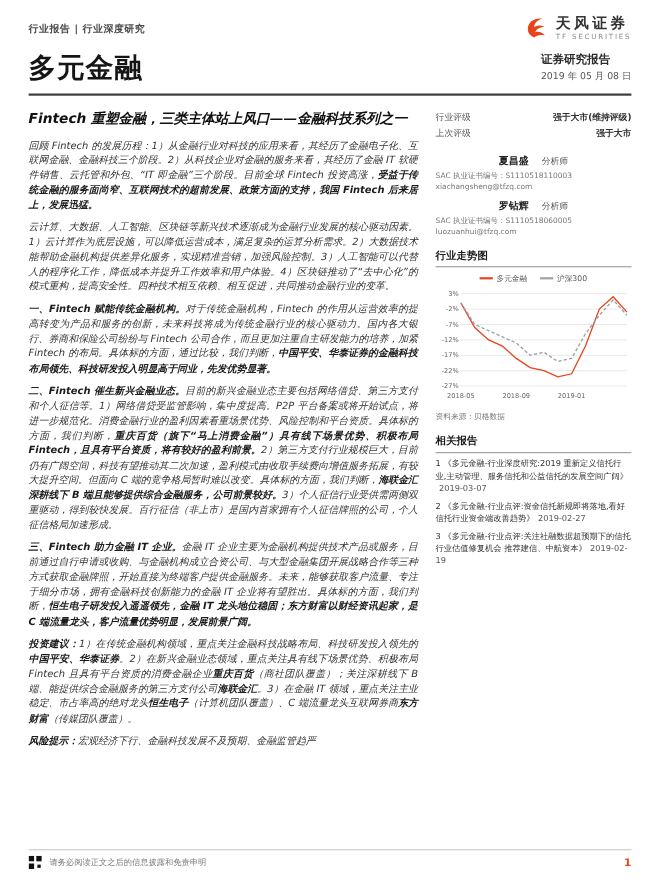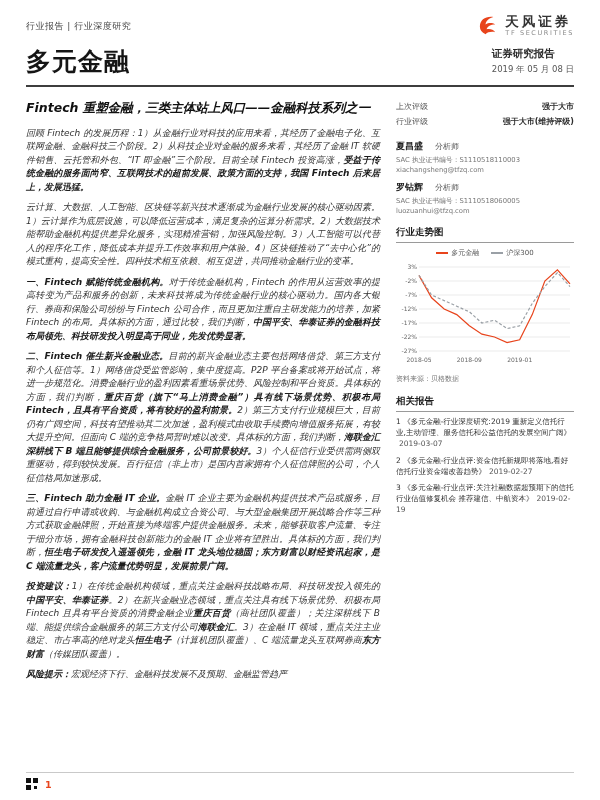--- a/index.html
+++ b/index.html
@@ -3,21 +3,21 @@
 <meta charset="utf-8">
 <style>
   * { margin:0; padding:0; box-sizing:border-box; }
   html,body { background:#e9e9e9; }
   body { font-family:"DejaVu Sans","Liberation Sans",sans-serif; }
   .page { width:600px; height:800px; background:#fff; margin:0 auto; position:relative;
           padding:14px 26px 0 26px; overflow:hidden; color:#222; }
 
   
   .topbar { display:flex; justify-content:space-between; align-items:flex-start; }
-  .tag { font-size:9px; font-weight:normal; color:#4a4a4a; padding-top:6px; letter-spacing:.5px; }
+  .tag { font-size:9px; font-weight:bold; color:#4a4a4a; padding-top:6px; letter-spacing:.5px; }
   .brand { display:flex; align-items:center; gap:5px; }
   .brand-txt { line-height:1.1; }
   .brand-cn { font-size:13.5px; font-weight:bold; color:#333; letter-spacing:3px; }
   .brand-en { font-size:6.5px; color:#8a8a8a; letter-spacing:1.6px; margin-top:1px; }
 
   
   .titleblock { display:flex; justify-content:space-between; align-items:flex-end;
                 border-bottom:2.5px solid #3d3d3d; padding-bottom:7px; margin-top:8px; }
   h1 { font-size:25px; font-weight:bold; color:#151515; letter-spacing:1px; }
   .meta { text-align:left; padding-bottom:2px; }
@@ -32,21 +32,21 @@
   .para .b { font-weight:bold; color:#1c1c1c; }
 
   
   .sidebar { width:178px; flex:none; }
   .sb-section { margin-bottom:11px; }
   .sb-h { font-size:9.5px; font-weight:bold; color:#1c1c1c; border-bottom:1px solid #9a9a9a;
           padding-bottom:3px; margin-bottom:5px; }
   .rating-row { display:flex; justify-content:space-between; font-size:8px; color:#555; padding:2px 0; }
   .rating-row .v { font-weight:bold; color:#2e2e2e; }
   .author { margin-bottom:7px; }
-  .a-top { display:flex; gap:12px; align-items:baseline; }
+  .a-top { display:flex; gap:12px; align-items:baseline;justify-content:center; }
   .a-name { font-size:9px; font-weight:bold; color:#222; }
   .a-role { font-size:8px; color:#555; }
   .a-line { font-size:6.8px; color:#777; margin-top:1.5px; word-break:break-all; }
   .legend { display:flex; gap:12px; justify-content:center; font-size:7px; color:#555; margin:2px 0 1px 0; }
   .legend .sw { display:inline-block; width:12px; height:2px; margin-right:3px; vertical-align:middle; }
   .source { font-size:7px; color:#777; margin-top:3px; }
   .report-item { font-size:7.5px; color:#333; line-height:1.45; margin-bottom:6px; cursor:pointer; }
   .r-date { color:#555; margin-left:3px; }
 
   
@@ -93,26 +93,26 @@
           <p class="para"><span class="b">三、Fintech 助力金融 IT 企业。</span><span>金融 IT 企业主要为金融机构提供技术产品或服务，目前通过自行申请或收购、与金融机构成立合资公司、与大型金融集团开展战略合作等三种方式获取金融牌照，开始直接为终端客户提供金融服务。未来，能够获取客户流量、专注于细分市场，拥有金融科技创新能力的金融 IT 企业将有望胜出。具体标的方面，我们判断，</span><span class="b">恒生电子研发投入遥遥领先，金融 IT 龙头地位稳固；东方财富以财经资讯起家，是 C 端流量龙头，客户流量优势明显，发展前景广阔。</span></p>
           <p class="para"><span class="b">投资建议：</span><span>1）在传统金融机构领域，重点关注金融科技战略布局、科技研发投入领先的</span><span class="b">中国平安、华泰证券</span><span>。2）在新兴金融业态领域，重点关注具有线下场景优势、积极布局 Fintech 且具有平台资质的消费金融企业</span><span class="b">重庆百货</span><span>（商社团队覆盖）；关注深耕线下 B 端、能提供综合金融服务的第三方支付公司</span><span class="b">海联金汇</span><span>。3）在金融 IT 领域，重点关注主业稳定、市占率高的绝对龙头</span><span class="b">恒生电子</span><span>（计算机团队覆盖）、C 端流量龙头互联网券商</span><span class="b">东方财富</span><span>（传媒团队覆盖）。</span></p>
           <p class="para"><span class="b">风险提示：</span><span>宏观经济下行、金融科技发展不及预期、金融监管趋严</span></p>
         </div>
     </main>
 
     <aside class="sidebar">
 
       <section class="sb-section">
         <div class="rating-row">
+          <span>行业评级</span>
+          <span class="v">强于大市(维持评级)</span>
+        </div>
+        <div class="rating-row">
           <span>上次评级</span>
           <span class="v">强于大市</span>
-        </div>
-        <div class="rating-row">
-          <span>行业评级</span>
-          <span class="v">强于大市(维持评级)</span>
         </div>
       </section>
 
       <section class="sb-section">
         <div>
             <div class="author">
               <div class="a-top">
                 <span class="a-name">夏昌盛</span>
                 <span class="a-role">分析师</span>
               </div>
@@ -172,16 +172,17 @@
     </aside>
   </div>
 
   <footer>
     <svg width="12" height="12" viewBox="0 0 12 12">
       <rect x="0" y="0" width="5" height="5" fill="#111"></rect>
       <rect x="7" y="0" width="5" height="5" fill="#111"></rect>
       <rect x="0" y="7" width="5" height="5" fill="#111"></rect>
       <rect x="8" y="8" width="3" height="3" fill="#111"></rect>
     </svg>
+    <div class="f-text">请务必阅读正文之后的信息披露和免责申明</div>
     <div class="f-page">1</div>
   </footer>
 
 </div>
 
 </body></html>

